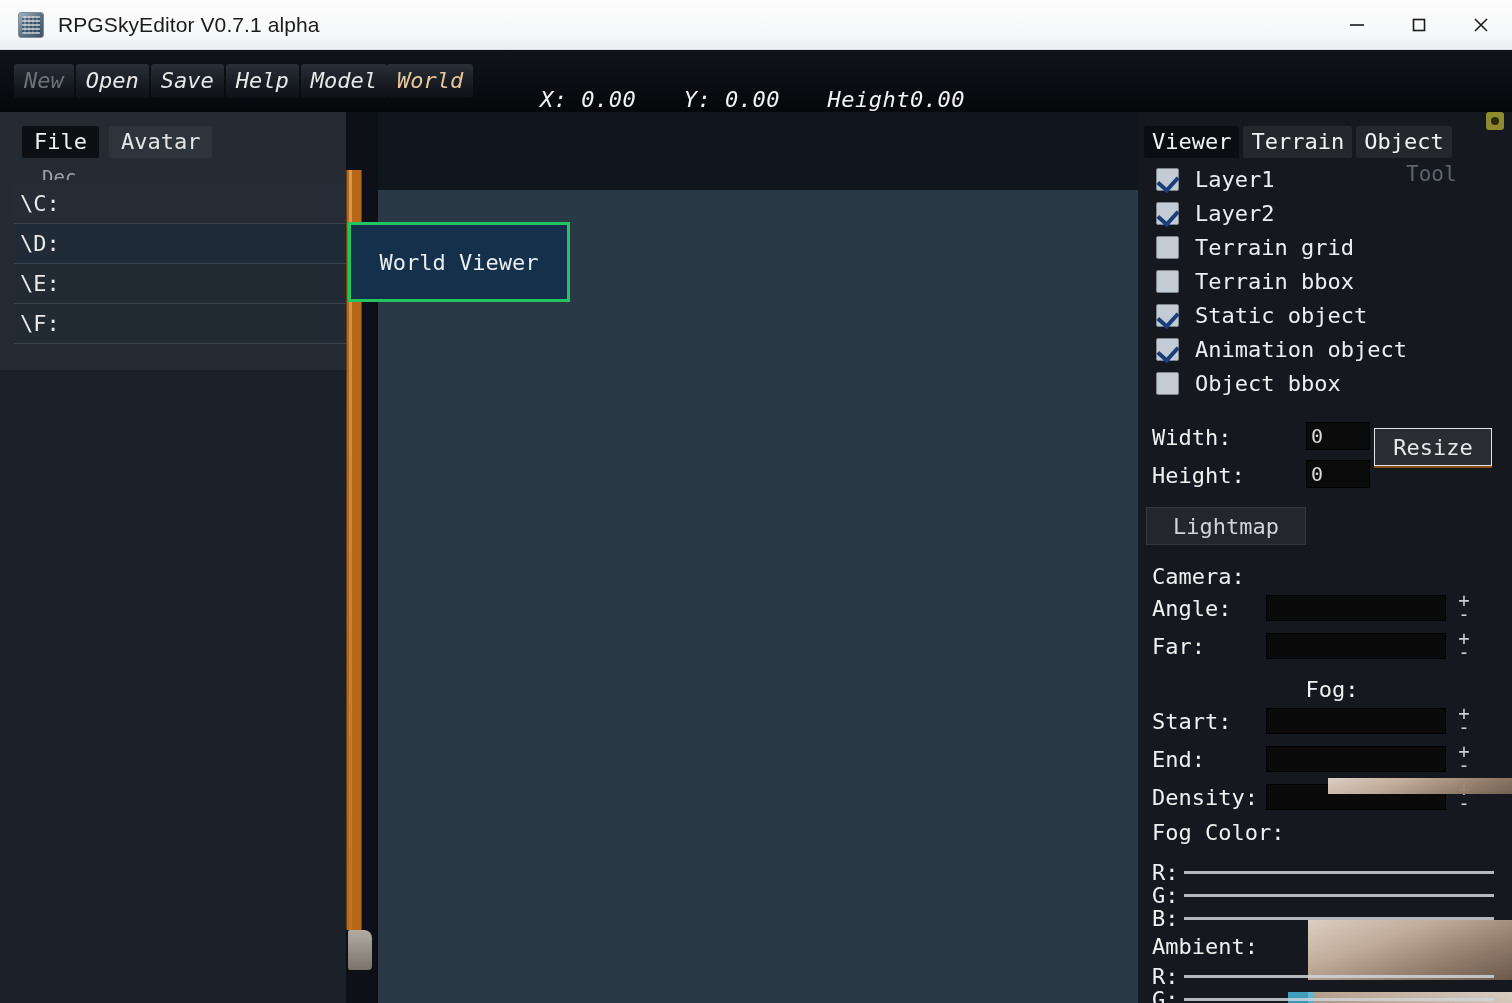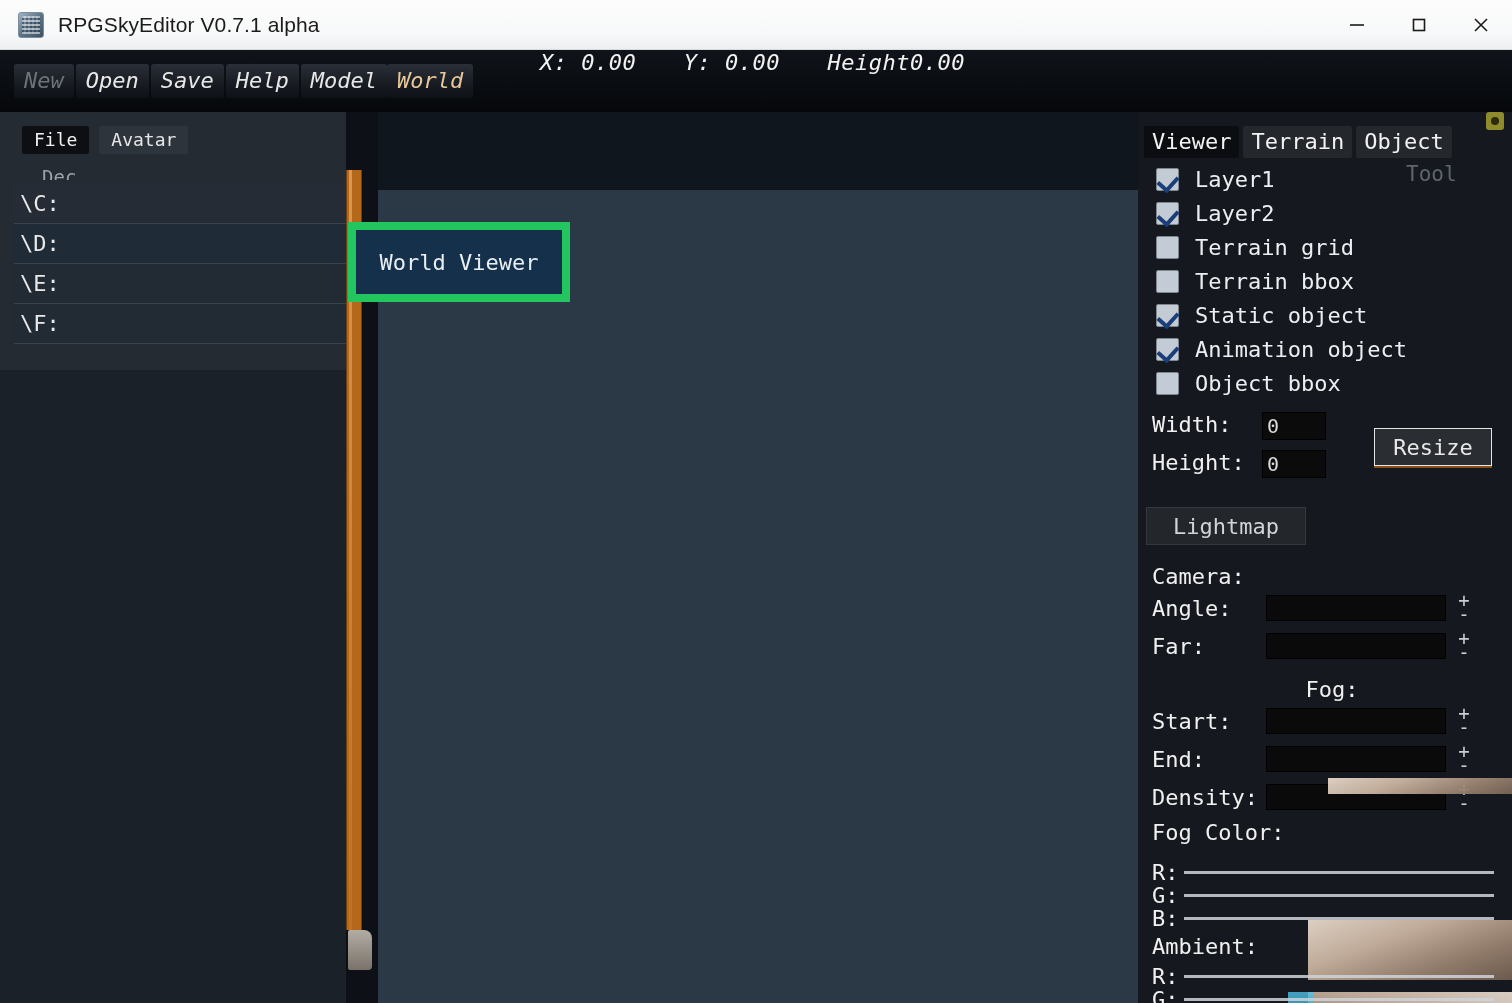--- a/index.html
+++ b/index.html
@@ -63,21 +63,21 @@
     border-radius: 3px;
     margin-right: 2px;
     line-height: 1.15;
   }
   .mi.disabled { color:#6d7278; }
   .mi.accent  { color:#e8c89a; }
   .mi.tight { margin-right:0; }
 
   .coords {
     position:absolute; left:540px; top:0; height:62px;
-    display:flex; align-items:flex-start; gap:10px;
+    display:flex; align-items:flex-end; gap:10px;
     font-size:22px; color:#f2f2f2; letter-spacing:.5px;
   }
   .coords span { white-space: pre; }
   .cracked {
     position:absolute; left:1038px; top:0; height:62px; display:flex; align-items:center;
     font-size:21px; color:#eeeeee; letter-spacing:1.2px;
     font-family: "DejaVu Sans Mono", monospace;
   }
 
   
@@ -87,21 +87,21 @@
   }
 
   
   .left-panel {
     position:absolute; left:0; top:0; width:346px; height:891px;
     background:#252b33;
     overflow:hidden;
   }
   .lp-tabs { position:absolute; left:22px; top:14px; display:flex; gap:10px; }
   .lp-tab {
-    font-size:18px; padding:3px 12px; color:#f0f0f0;
+    font-size:22px; padding:3px 12px; color:#f0f0f0;
     background:#0d0f12; border-radius:2px; line-height:1.2;
   }
   .lp-tab.inactive { background:#2e343c; color:#e6e6e6; }
   .lp-header {
     position:absolute; left:42px; top:54px;
     font-size:19px; color:#9aa3ad; height:14px; overflow:hidden;
   }
   .drives { position:absolute; left:14px; top:72px; width:332px; }
   .drive-row {
     position:relative; height:40px; display:flex; align-items:center;
@@ -126,21 +126,21 @@
   }
   .lp-artifact {
     position:absolute; left:348px; top:818px; width:24px; height:40px;
     background:linear-gradient(180deg,#cfc8bd,#8e8479);
     opacity:.85; border-radius:2px 8px 4px 2px;
   }
 
   
   .world-viewer {
     position:absolute; left:348px; top:110px; width:222px; height:80px;
-    border:8px solid #22c55e; background:#14304a;
+    border:3px solid #22c55e; background:#14304a;
     display:flex; align-items:center; justify-content:center;
     z-index:6;
   }
   .world-viewer span { font-size:22px; color:#e9eef3; }
 
   
   .viewport {
     position:absolute; left:378px; top:78px; width:760px; height:813px;
     background:#2b3946;
     overflow:hidden;
@@ -173,21 +173,21 @@
     position:relative; flex:0 0 auto;
   }
   .chk.on::after {
     content:""; position:absolute; left:4px; top:3px;
     width:10px; height:15px; border:solid #1c3e78;
     border-width:0 4px 4px 0; transform:rotate(42deg);
   }
   .chk-label { font-size:22px; color:#eceff2; }
 
   .wh-block { position:absolute; left:8px; top:300px; width:360px; }
-  .wh-row { display:flex; align-items:flex-start; height:38px; }
+  .wh-row { display:flex; align-items:flex-end; height:38px;gap:44px; }
   .wh-label { width:116px; font-size:22px; color:#f0f0f0; padding-left:6px; }
   .wh-input {
     width:64px; height:28px; background:#0b0b0b; border:1px solid #000;
     color:#dcdcdc; font-size:20px; display:flex; align-items:center;
     padding-left:4px; font-family:"DejaVu Sans Mono", monospace;
   }
   .resize-btn {
     position:absolute; left:228px; top:16px; width:118px; height:38px;
     background:#2a2d32; border:1px solid #e5e5e5;
     display:flex; align-items:center; justify-content:center;

